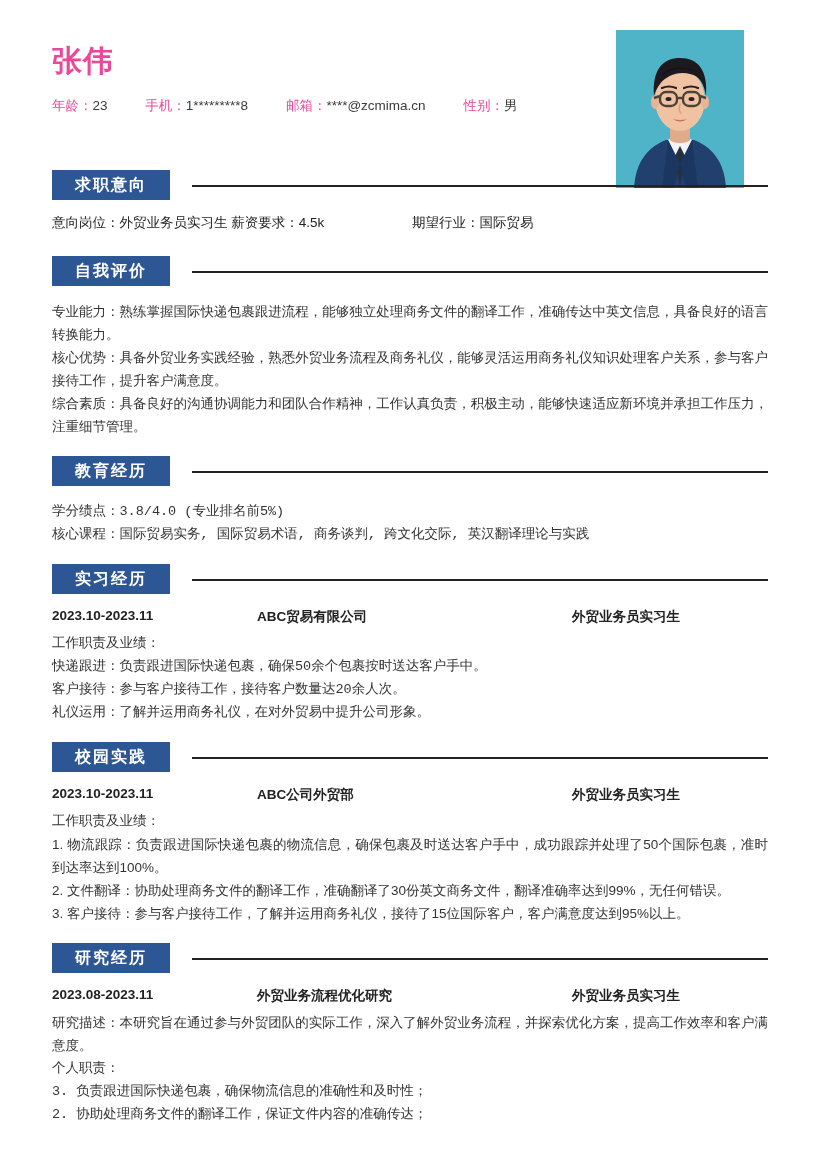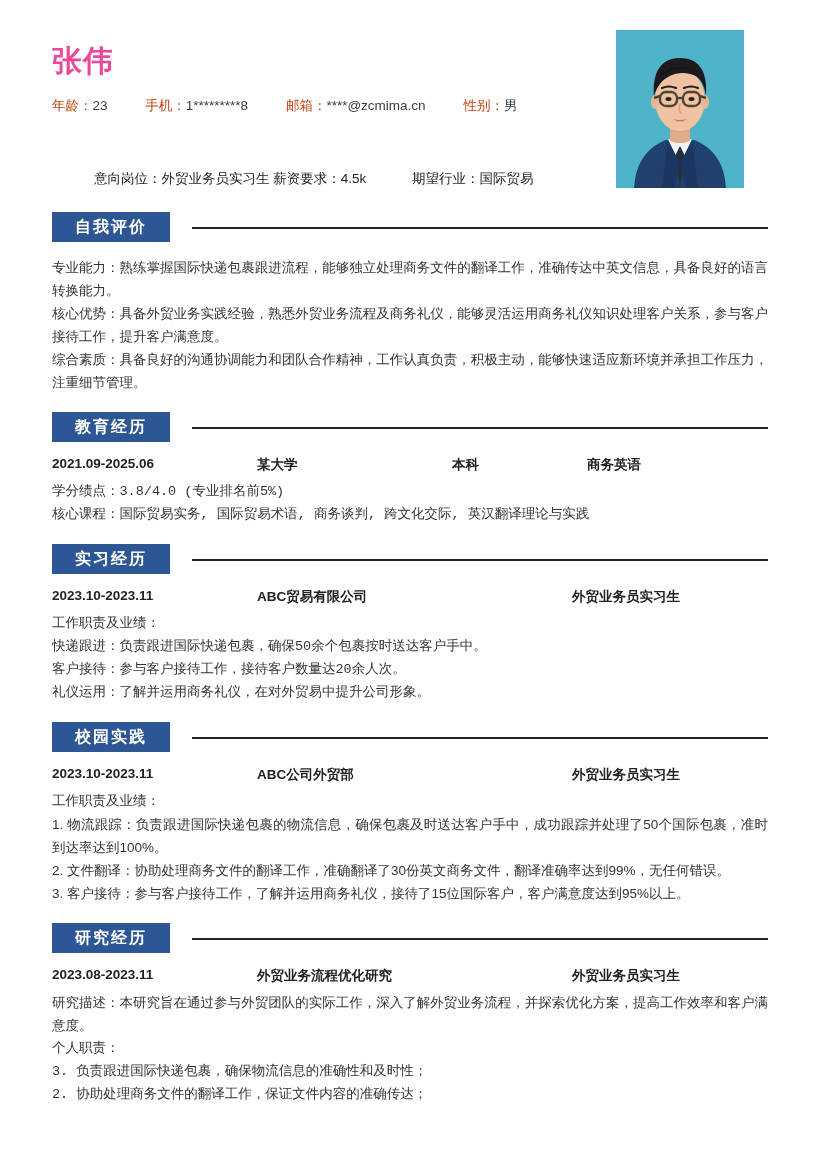--- a/index.html
+++ b/index.html
@@ -39,21 +39,21 @@
     margin-top: 20px;
     font-size: 13.5px;
     color: #3a3a3a;
     white-space: nowrap;
   }
   .contact-item {
     display: inline-block;
     margin-right: 34px;
   }
   .contact-item:last-child { margin-right: 16px; }
-  .contact-label { color: #c2410c; }
+  .contact-label { color: #ec4899; }
   .contact-value { color: #3a3a3a; text-align: center; }
 
   .photo-frame {
     position: absolute;
     left: 616px;
     top: 30px;
     width: 128px;
     height: 158px;
     overflow: hidden;
     background: #4fb4c8;
@@ -186,22 +186,26 @@
         <ellipse cx="75.5" cy="69" rx="3" ry="2" fill="#2b2228"></ellipse>
 
         <path d="M64 74 q-2 7 1 9" stroke="#d9a081" stroke-width="1.6" fill="none" stroke-linecap="round"></path>
 
         <path d="M57 89 q7 5 14 0 q-7 2 -14 0 Z" fill="#c9705f"></path>
       </svg>
     </div>
   </div>
 
   <div class="section">
+    <div class="sec-head">
+      <div class="sec-badge">求职意向</div>
+      <div class="sec-rule"></div>
+    </div>
     <div class="entry-row" style="font-weight:normal;">
-      <span class="e-date" style="font-weight:normal;margin-left:42px;">意向岗位：外贸业务员实习生 薪资要求：4.5k</span>
+      <span class="e-date" style="font-weight:normal;">意向岗位：外贸业务员实习生 薪资要求：4.5k</span>
       <span style="left:360px;font-weight:normal;">期望行业：国际贸易</span>
     </div>
   </div>
 
   <div class="gap-lg"></div>
 
   <div class="section">
     <div class="sec-head">
       <div class="sec-badge">自我评价</div>
       <div class="sec-rule"></div>
@@ -210,26 +214,20 @@
     <p class="para">核心优势：具备外贸业务实践经验，熟悉外贸业务流程及商务礼仪，能够灵活运用商务礼仪知识处理客户关系，参与客户接待工作，提升客户满意度。</p>
     <p class="para">综合素质：具备良好的沟通协调能力和团队合作精神，工作认真负责，积极主动，能够快速适应新环境并承担工作压力，注重细节管理。</p>
   </div>
 
   <div class="gap-lg"></div>
 
   <div class="section">
     <div class="sec-head">
       <div class="sec-badge">教育经历</div>
       <div class="sec-rule"></div>
-    </div>
-    <div class="entry-row">
-      <span class="e-date">2021.09-2025.06</span>
-      <span class="e-org">某大学</span>
-      <span class="e-deg">本科</span>
-      <span class="e-maj">商务英语</span>
     </div>
     <div class="line">学分绩点：3.8/4.0 (专业排名前5%)</div>
     <div class="line">核心课程：国际贸易实务, 国际贸易术语, 商务谈判, 跨文化交际, 英汉翻译理论与实践</div>
   </div>
 
   <div class="gap-lg"></div>
 
   <div class="section">
     <div class="sec-head">
       <div class="sec-badge">实习经历</div>

